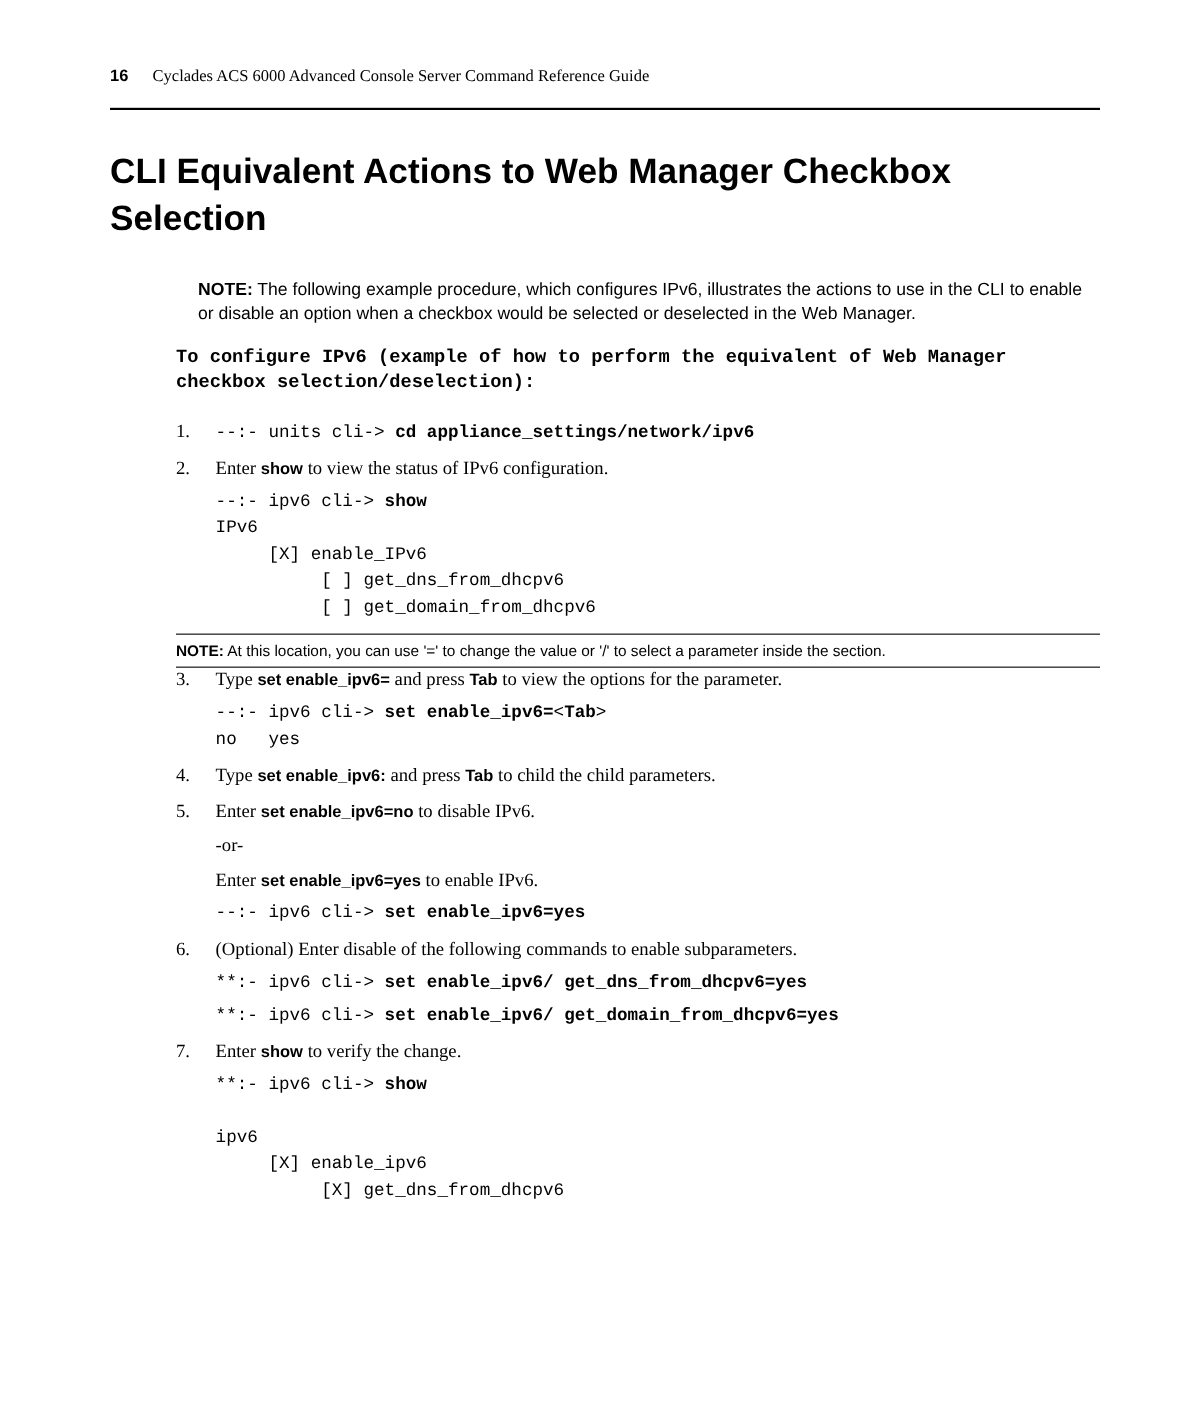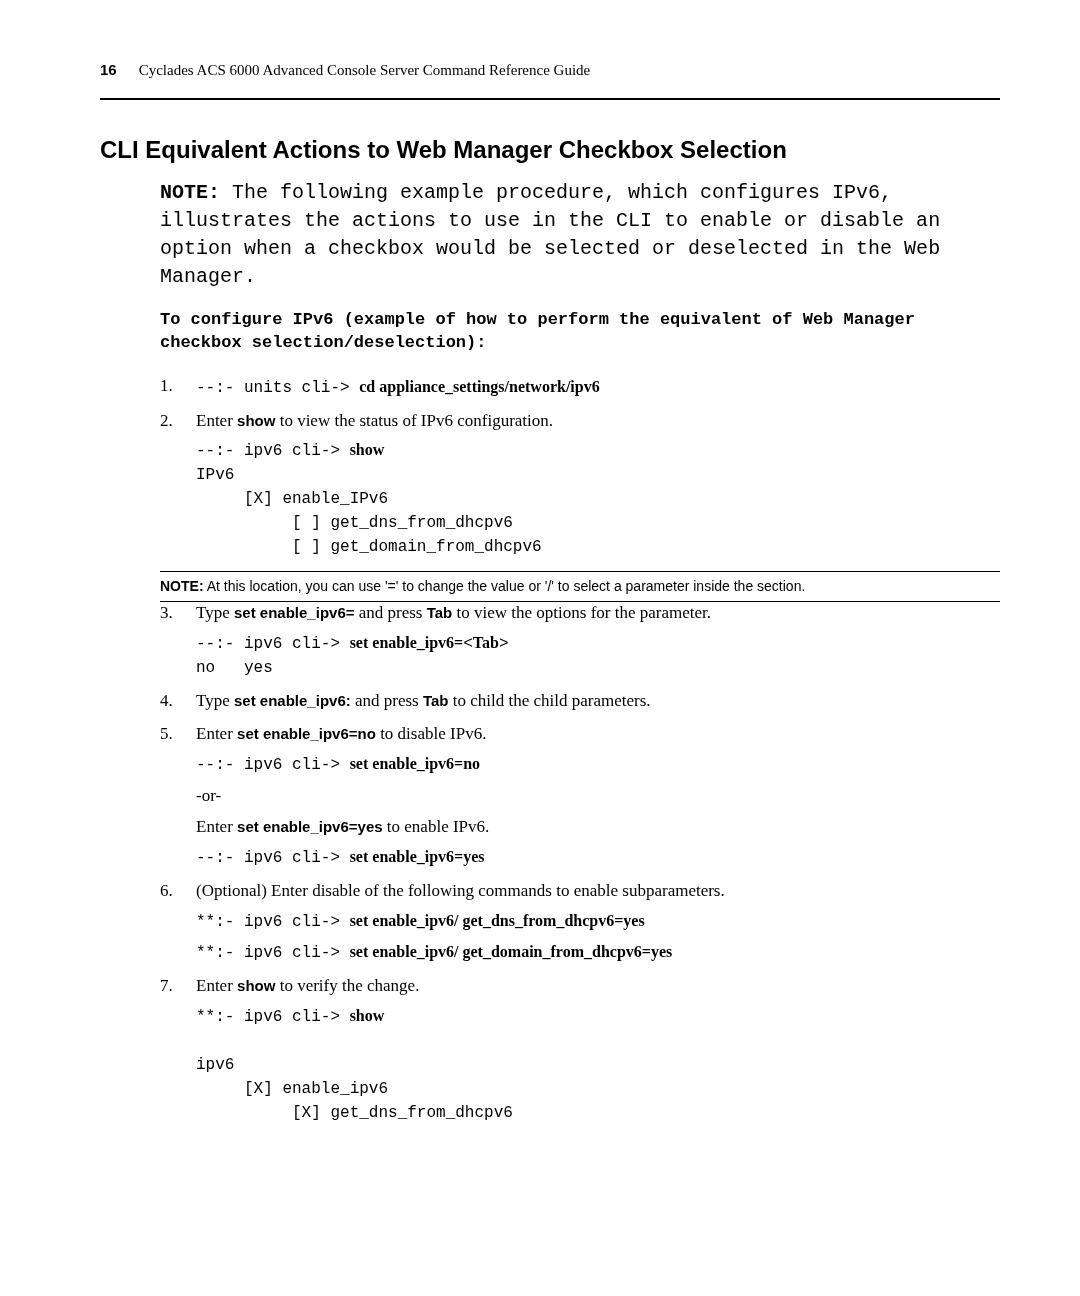--- a/index.html
+++ b/index.html
@@ -23,31 +23,32 @@
     font-weight: bold;
     font-size: 15px;
     margin-right: 22px;
   }
   .guide-title {
     font-size: 15px;
   }
   h1.section-title {
     font-family: Arial, Helvetica, sans-serif;
     font-weight: bold;
-    font-size: 24px;
-    margin: 0 0 12px 0;
+    font-size: 32px;
+    margin: 0 0 32px 0;
   }
   .indent-block {
     margin-left: 60px;
   }
   .note {
-    font-family: Liberation Mono, monospace;
-    font-size: 20px;
+    font-family: Liberation Sans, sans-serif;
+    font-size: 16px;
     line-height: 1.4;
     margin-bottom: 18px;
+    margin-left: 20px;
   }
   .note .note-label {
     font-weight: bold;
   }
   .subheading {
     font-family: Liberation Mono, monospace;
     font-weight: bold;
     font-size: 17px;
     line-height: 1.35;
     margin-bottom: 20px;
@@ -80,21 +81,20 @@
   }
   .mono {
     font-family: "Courier New", Courier, monospace;
     font-size: 16px;
     white-space: pre;
     line-height: 1.5;
     margin-bottom: 6px;
   }
   .mono .b {
     font-weight: bold;
-    font-family: Liberation Serif, serif;
   }
   .note-rule {
     border-top: 1.5px solid #000;
     border-bottom: 1.5px solid #000;
     padding: 5px 0;
     margin: 6px 0 0 0;
     font-family: Arial, Helvetica, sans-serif;
     font-size: 14px;
   }
   .note-rule .note-label {
@@ -171,21 +171,20 @@
         </div>
       </div>
     </li>
 
     <li>
       <div class="step-num">5.</div>
       <div class="step-body">
         <div class="step-text">
           <span>Enter </span><span class="sans-bold">set enable_ipv6=no</span><span> to disable IPv6.</span>
         </div>
-        <div class="mono"><span>--:- ipv6 cli-&gt; </span><span class="b">set enable_ipv6=no</span></div>
         <div class="step-text or-text">-or-</div>
         <div class="step-text">
           <span>Enter </span><span class="sans-bold">set enable_ipv6=yes</span><span> to enable IPv6.</span>
         </div>
         <div class="mono"><span>--:- ipv6 cli-&gt; </span><span class="b">set enable_ipv6=yes</span></div>
       </div>
     </li>
 
     <li>
       <div class="step-num">6.</div>

